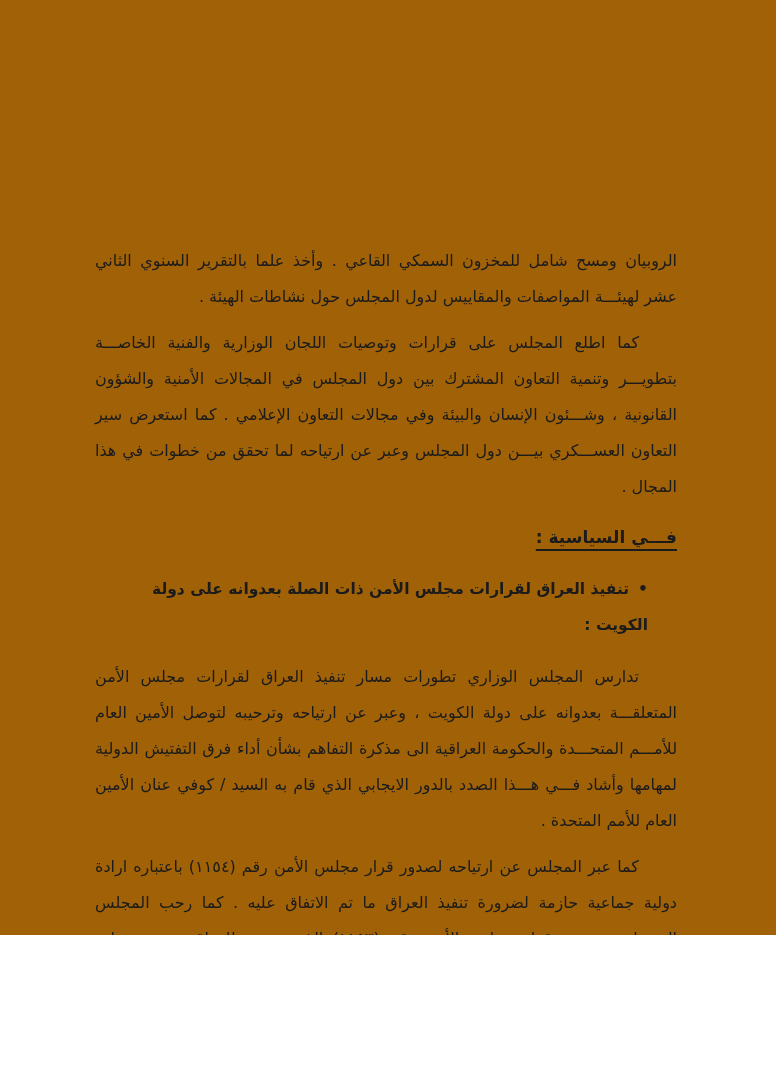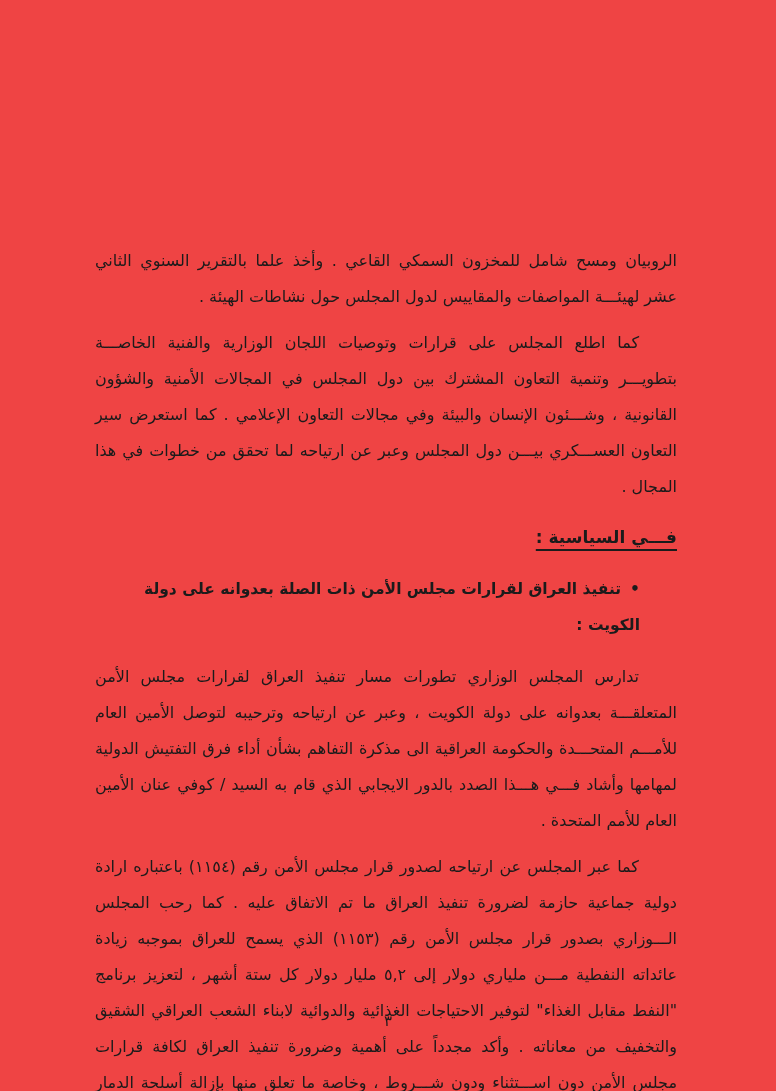--- a/index.html
+++ b/index.html
@@ -1,20 +1,20 @@
 <!DOCTYPE html>
 <html lang="ar"><head>
 <meta charset="utf-8">
 <style>
   html, body { margin: 0; padding: 0; background: #ffffff; }
   .page {
     position: relative;
     width: 776px;
-    height: 1091px;
-    background: #ef4444;
+    height: 935px;
+    background: #a16207;
     font-family: "DejaVu Sans", sans-serif;
     color: #1b1b1b;
     overflow: hidden;
   }
   .content {
     position: absolute;
     top: 243px;
     right: 99px;
     width: 582px;
     direction: rtl;
@@ -34,21 +34,21 @@
     font-size: 17px;
     font-weight: bold;
     text-align: right;
   }
   .heading-text {
     text-decoration: underline;
     text-underline-offset: 6px;
     text-decoration-thickness: 1.5px;
   }
   .bullet-row {
-    margin: 0 37px 16px 0;
+    margin: 0 29px 16px 0;
     font-weight: bold;
     font-size: 15.5px;
     text-align: right;
     text-indent: 0;
   }
   .bullet {
     margin-left: 9px;
   }
   .page-number {
     position: absolute;

